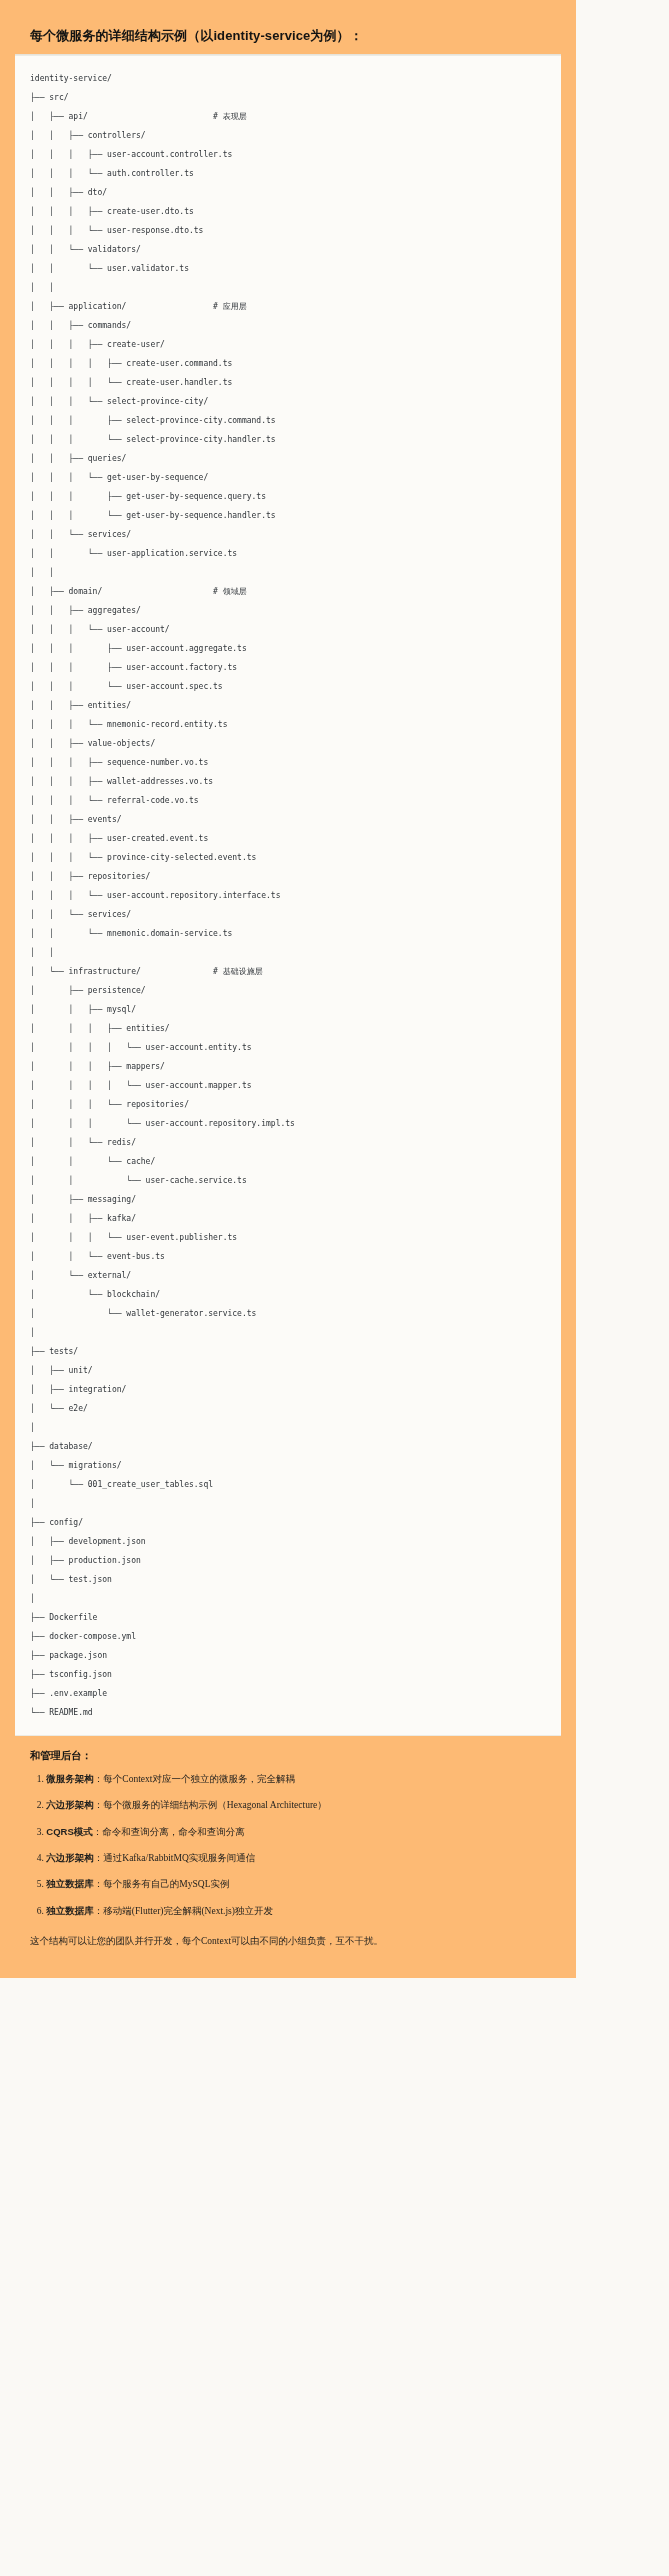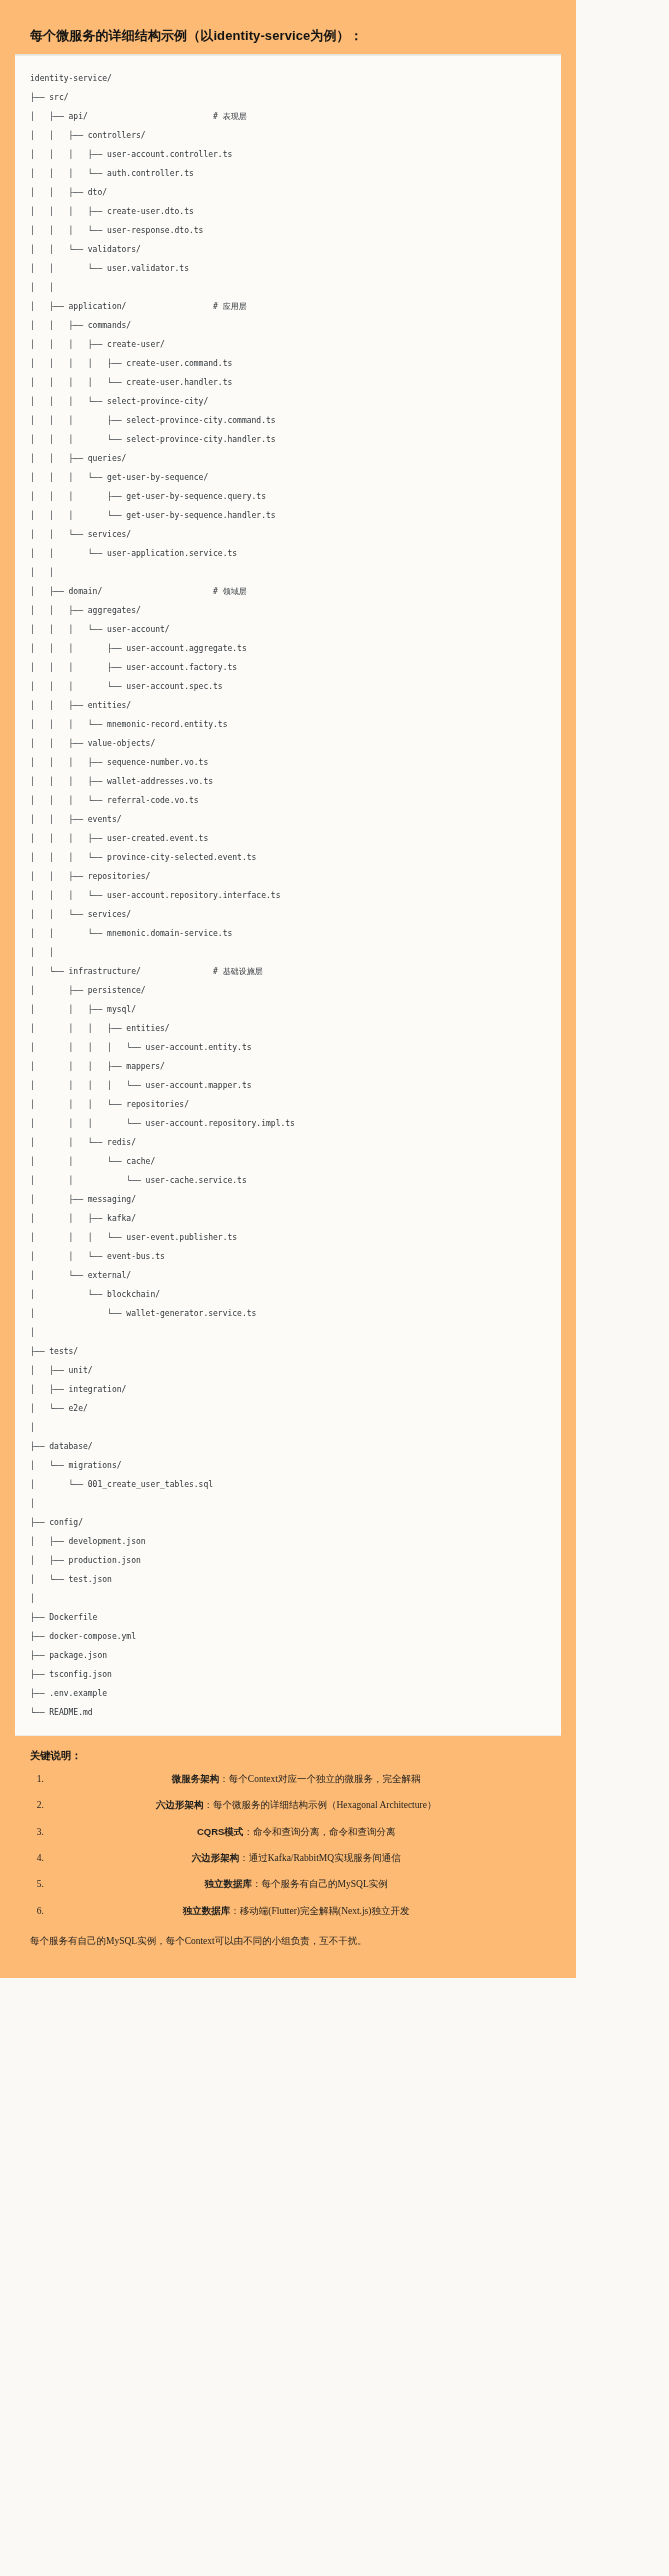--- a/index.html
+++ b/index.html
@@ -69,21 +69,20 @@
     font-weight: bold;
     font-size: 10.3px;
     line-height: 16.3px;
     color: #141413;
     margin: 0 0 6.3px 0;
   }
   ol.kp-list {
     margin: 0;
     padding: 0 0 0 16.3px;
     list-style: decimal;
-    text-align: center;
   }
   ol.kp-list > li {
     font-size: 9.5px;
     line-height: 16.3px;
     margin: 0 0 10px 0;
     color: #1f1f1d;
   }
   ol.kp-list > li:last-child { margin-bottom: 3.8px; }
   .kp-term {
     font-family: "Liberation Sans", "DejaVu Sans", sans-serif;
@@ -194,21 +193,21 @@
 │
 ├── Dockerfile
 ├── docker-compose.yml
 ├── package.json
 ├── tsconfig.json
 ├── .env.example
 └── README.md</pre>
   </div>
 
   <div class="keypoints">
-    <div class="kp-title">关键说明：</div>
+    <div class="kp-title">和管理后台：</div>
     <ol class="kp-list">
       <li>
         <span class="kp-term">微服务架构</span><span class="kp-desc">：</span><span class="kp-desc">每个Context对应一个独立的微服务，完全解耦</span>
       </li>
       <li>
         <span class="kp-term">六边形架构</span><span class="kp-desc">：</span><span class="kp-desc">每个微服务的详细结构示例（Hexagonal Architecture）</span>
       </li>
       <li>
         <span class="kp-term">CQRS模式</span><span class="kp-desc">：</span><span class="kp-desc">命令和查询分离，命令和查询分离</span>
       </li>
@@ -217,16 +216,16 @@
       </li>
       <li>
         <span class="kp-term">独立数据库</span><span class="kp-desc">：</span><span class="kp-desc">每个服务有自己的MySQL实例</span>
       </li>
       <li>
         <span class="kp-term">独立数据库</span><span class="kp-desc">：</span><span class="kp-desc">移动端(Flutter)完全解耦(Next.js)独立开发</span>
       </li>
     </ol>
   </div>
 
-  <div class="closing">每个服务有自己的MySQL实例，每个Context可以由不同的小组负责，互不干扰。</div>
+  <div class="closing">这个结构可以让您的团队并行开发，每个Context可以由不同的小组负责，互不干扰。</div>
 
 </div>
 
 
 </body></html>

